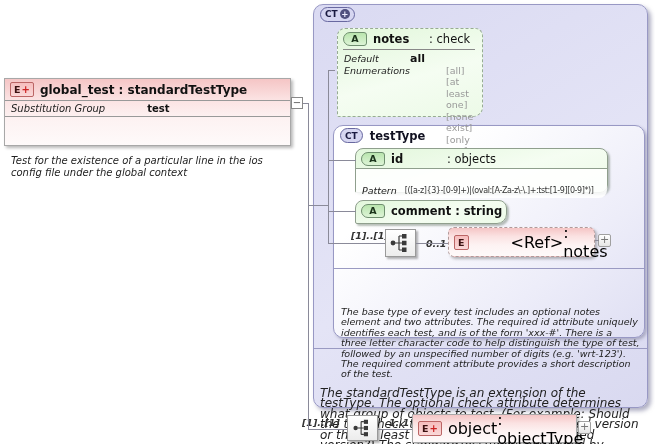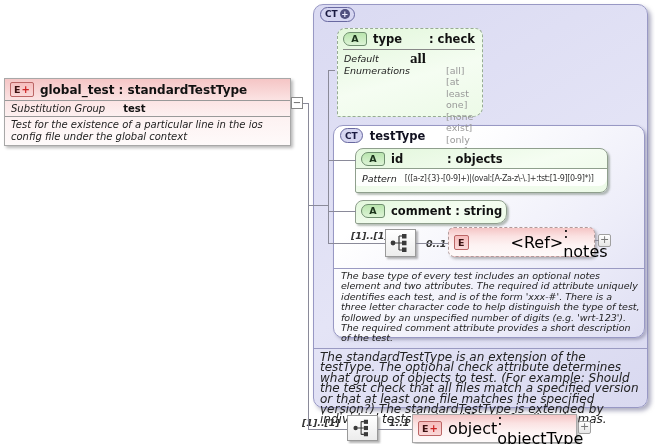--- a/index.html
+++ b/index.html
@@ -7,61 +7,61 @@
   .abs{position:absolute;box-sizing:border-box;}
 
   
   #wires{position:absolute;left:0;top:0;width:655px;height:444px;z-index:30;pointer-events:none;}
 
   
   .elem-box{background:linear-gradient(#f5c5c5,#fbe2e2 30%,#fdf2f2 60%,#fefafa);border:1px solid #a8a8a8;box-shadow:2px 2px 3px rgba(0,0,0,.28);z-index:10;}
   .elem-box.dashed{border:1px dashed #b09a9a;border-radius:6px;}
   .hdr{display:flex;align-items:center;padding:3px 5px;white-space:nowrap;}
   .hdr .name{font-weight:bold;font-size:11.5px;color:#111;}
-  .hdr .typ{font-weight:bold;font-size:11.5px;color:#111;}
+  .hdr .typ{font-weight:normal;font-size:11.5px;color:#111;}
   .divider{border-top:1px solid #999;}
 
   
   .badge-e{display:inline-flex;align-items:center;justify-content:center;gap:1px;background:linear-gradient(#f6bdbd,#fad8d8);border:1px solid #bb6565;border-radius:2px;font-size:9.5px;font-weight:bold;color:#3a1010;padding:0 3px;height:13px;margin-right:6px;flex:none;}
   .badge-e .plus{color:#cc2222;font-weight:bold;font-size:10px;line-height:10px;}
   .badge-a{display:inline-block;background:linear-gradient(#b9e5ae,#ddf4d6);border:1px solid #6f8f6f;border-radius:7px 3px 3px 7px;font-size:9.5px;font-weight:bold;color:#1c351c;width:22px;text-align:center;height:12px;line-height:12px;margin-right:6px;flex:none;}
   .badge-ct{display:inline-flex;align-items:center;background:#d6d6f1;border:1px solid #6868a0;border-radius:8px;font-size:9px;font-weight:bold;color:#1a1a40;padding:0 4px;height:13px;margin-right:7px;flex:none;}
   .badge-ct .plus-circle{display:inline-block;background:#50507e;color:#eef;border-radius:50%;width:10px;height:10px;line-height:10px;font-size:8.5px;text-align:center;margin-left:2px;}
 
   
   #global-test{left:4px;top:78px;width:287px;height:68px;}
-  .subrow{display:flex;align-items:flex-start;padding:2px 6px;}
+  .subrow{display:flex;align-items:flex-start;padding:2px 6px;gap:24px;}
   .subrow .lbl{font-style:italic;font-size:10px;color:#222;margin-right:18px;}
   .subrow .val{font-weight:bold;font-size:10px;color:#111;}
-  .desc{font-style:italic;color:#222;}
+  .desc{font-style:italic;color:#222;margin-top:36px;}
   #global-test .desc{font-size:10px;line-height:12px;padding:2px 6px;}
 
   
   #standard-test-type{left:313px;top:4px;width:335px;height:404px;background:linear-gradient(150deg,#dadaf2,#e4e4f6 55%,#d9d9f0);border:1px solid #9898c4;border-radius:10px;box-shadow:3px 3px 4px rgba(110,110,145,.55);z-index:5;}
   #stt-header{left:320px;top:6px;height:16px;display:flex;align-items:center;z-index:12;}
   #stt-header .title{font-weight:bold;font-size:12px;color:#101020;white-space:nowrap;}
 
   
   .attr-box{background:linear-gradient(165deg,#e2f7db,#f5fdf2 55%,#ecfae7);border:1px solid #8f9f8d;border-radius:8px 8px 10px 2px;box-shadow:2px 2px 2px rgba(80,100,80,.40);z-index:12;}
   .attr-box.dashed{border:1px dashed #97ab94;box-shadow:none;}
   #check-attr{left:337px;top:28px;width:146px;height:89px;}
   .check-grid{display:grid;grid-template-columns:66px auto;padding:1px 5px 0 6px;row-gap:0;}
   .check-grid .lab{font-style:italic;font-size:9.5px;color:#222;line-height:11.5px;}
-  .check-grid .val-b{font-weight:bold;font-size:15px;color:#111;line-height:11.5px;font-family:Liberation Serif, serif;}
+  .check-grid .val-b{font-weight:bold;font-size:11px;color:#111;line-height:11.5px;}
   .check-grid .val-g{font-size:9.5px;color:#999;line-height:11.5px;margin-left:36px;}
   .inner-div{border-top:1px solid #888;margin:0 7px 2px 5px;}
 
   
   #test-type{left:333px;top:125px;width:312px;height:213px;background:linear-gradient(140deg,#ffffff 25%,#ededf9 70%,#dfdff3);border:1px solid #9898c4;border-radius:10px;box-shadow:2px 2px 3px rgba(110,110,140,.45);z-index:8;}
   #tt-header{left:340px;top:128px;height:15px;display:flex;align-items:center;z-index:12;}
   #tt-header .title{font-weight:bold;font-size:11.5px;color:#101020;}
 
   #id-attr{left:355px;top:148px;width:253px;height:45px;border-radius:8px 8px 8px 2px;}
   #id-attr .hdr{padding:3px 5px 2px 5px;}
-  .pattern-row{display:flex;align-items:center;border-top:1px solid #8f9f8d;background:rgba(255,255,255,.88);padding:4px 3px 2px 6px;overflow:hidden;border-radius:0 0 8px 2px;}
+  .pattern-row{display:flex;align-items:center;border-top:1px solid #8f9f8d;background:rgba(255,255,255,.88);padding:16px 3px 2px 6px;overflow:hidden;border-radius:0 0 8px 2px;}
   .pattern-row .lab{font-style:italic;font-size:9.5px;color:#222;margin-right:8px;flex:none;}
   .pattern-row .val{font-size:8px;letter-spacing:-0.4px;color:#333;white-space:nowrap;}
 
   #comment-attr{left:355px;top:200px;width:152px;height:24px;}
 
   
   .occ{font-style:italic;font-weight:bold;font-size:9.5px;color:#333;z-index:14;white-space:nowrap;}
 
   
   .seq-box{background:linear-gradient(#ffffff,#ececec);border:1px solid #999;box-shadow:2px 2px 2px rgba(0,0,0,.30);z-index:14;display:flex;align-items:center;justify-content:center;}
@@ -136,21 +136,21 @@
 <div class="abs" id="stt-header">
   <span class="badge-ct">
       <span>CT</span>
       <span class="plus-circle">+</span>
     </span>
 </div>
 
 <div class="abs attr-box dashed" id="check-attr">
   <div class="hdr">
     <span class="badge-a">A</span>
-    <span class="name">type</span>
+    <span class="name">notes</span>
     <span class="typ">: check</span>
   </div>
   <div class="inner-div"></div>
   <div class="check-grid">
     <span class="lab">Default</span>
     <span class="val-b">all</span>
     <span class="lab">Enumerations</span>
     <span class="val-g">[all]</span>
     <span></span>
       <span class="val-g">[at least one]</span>

